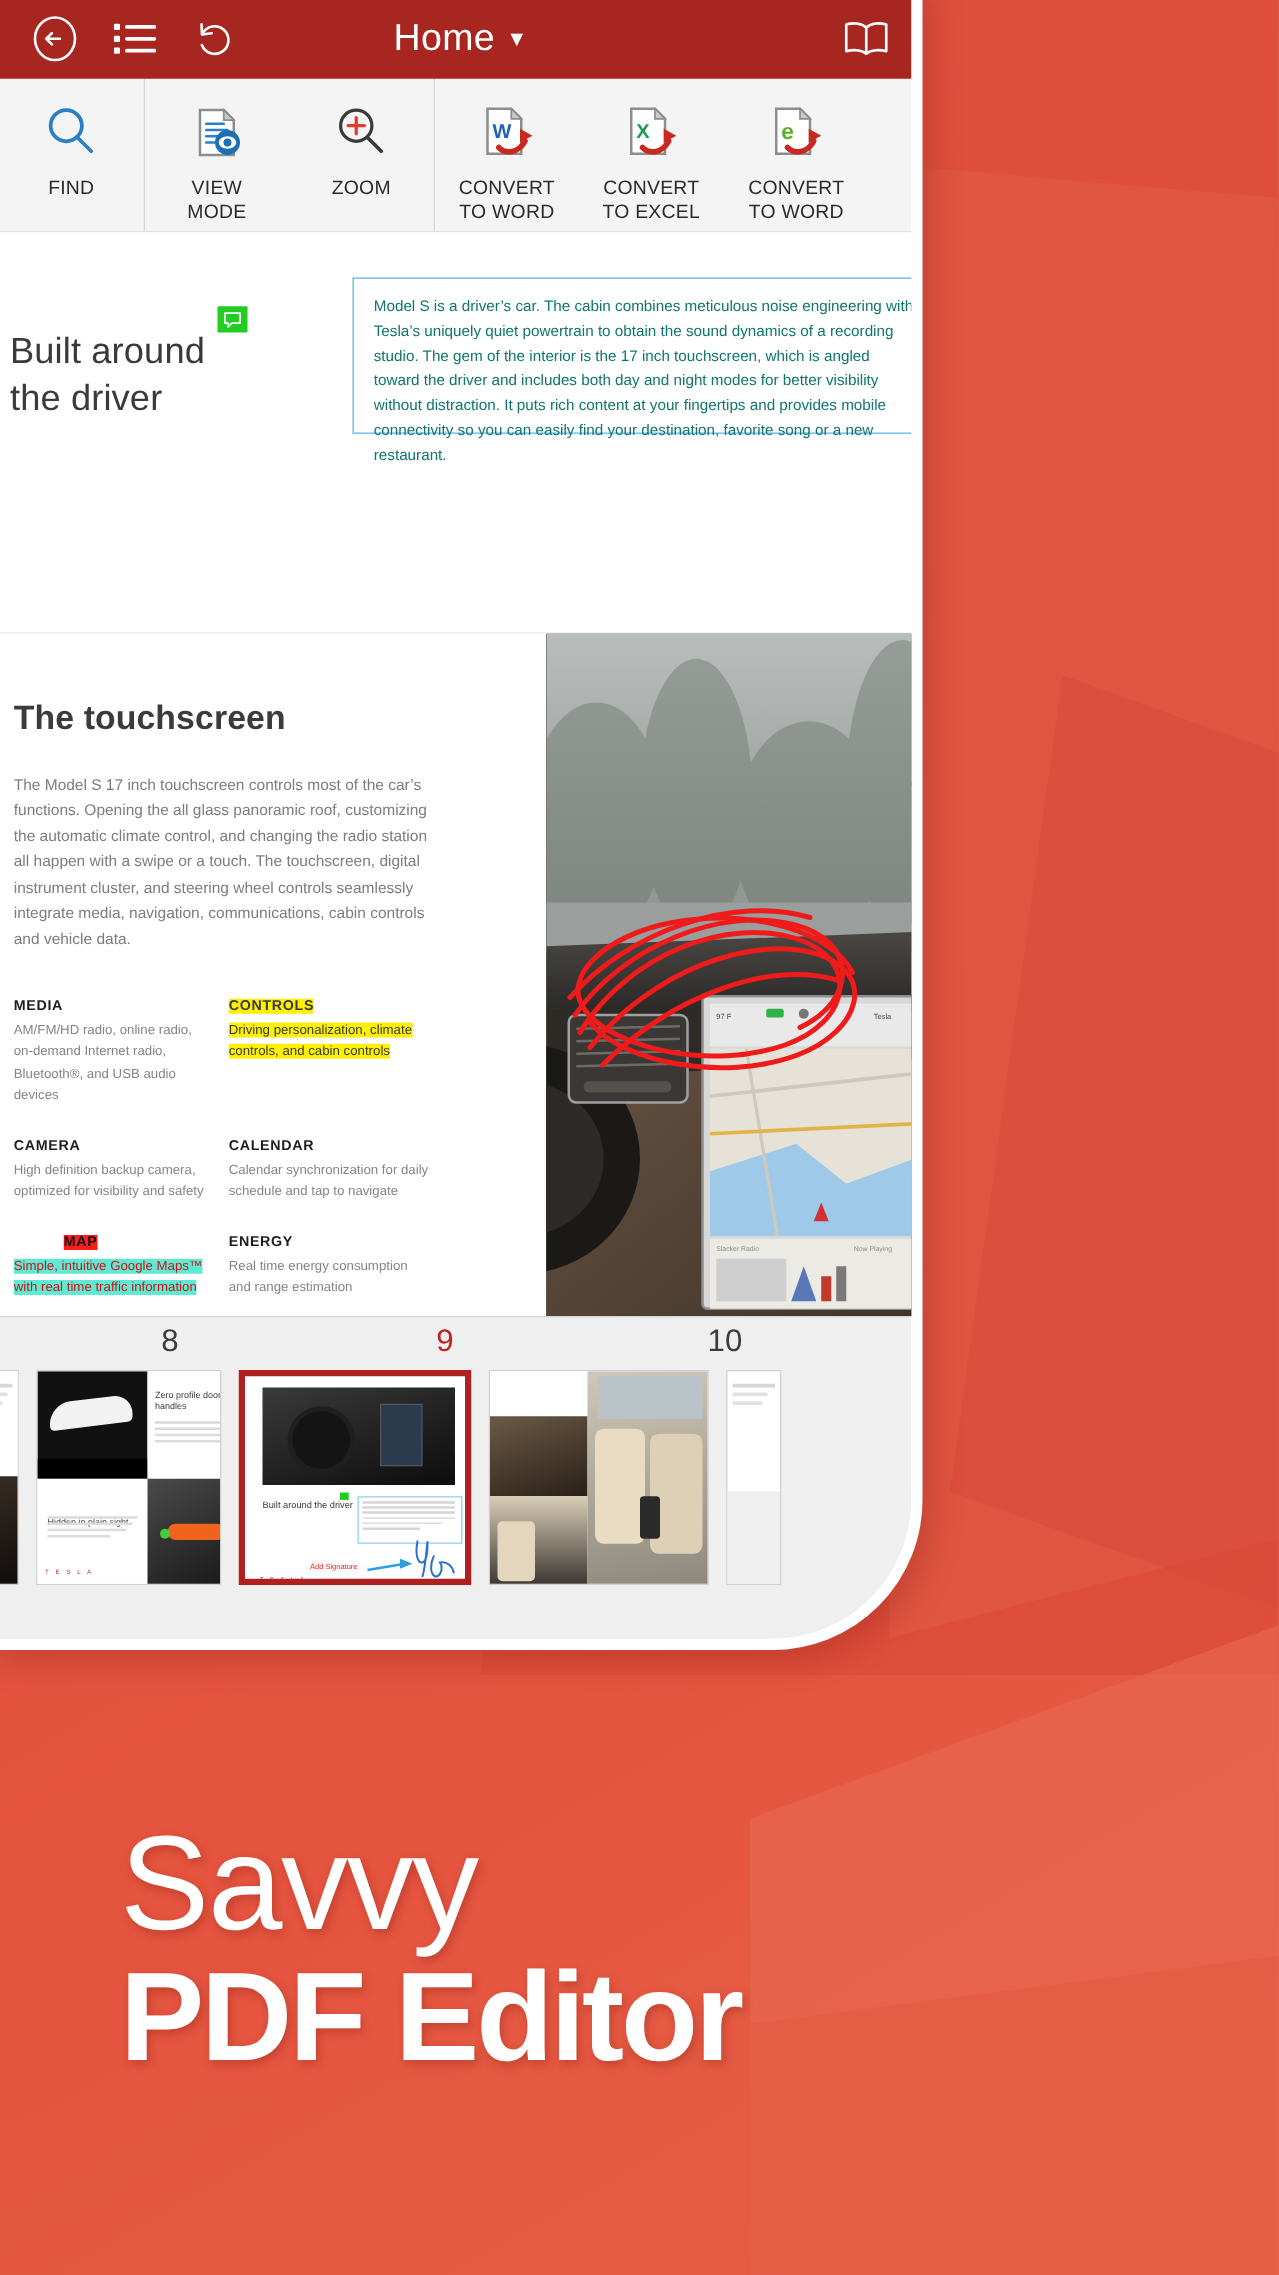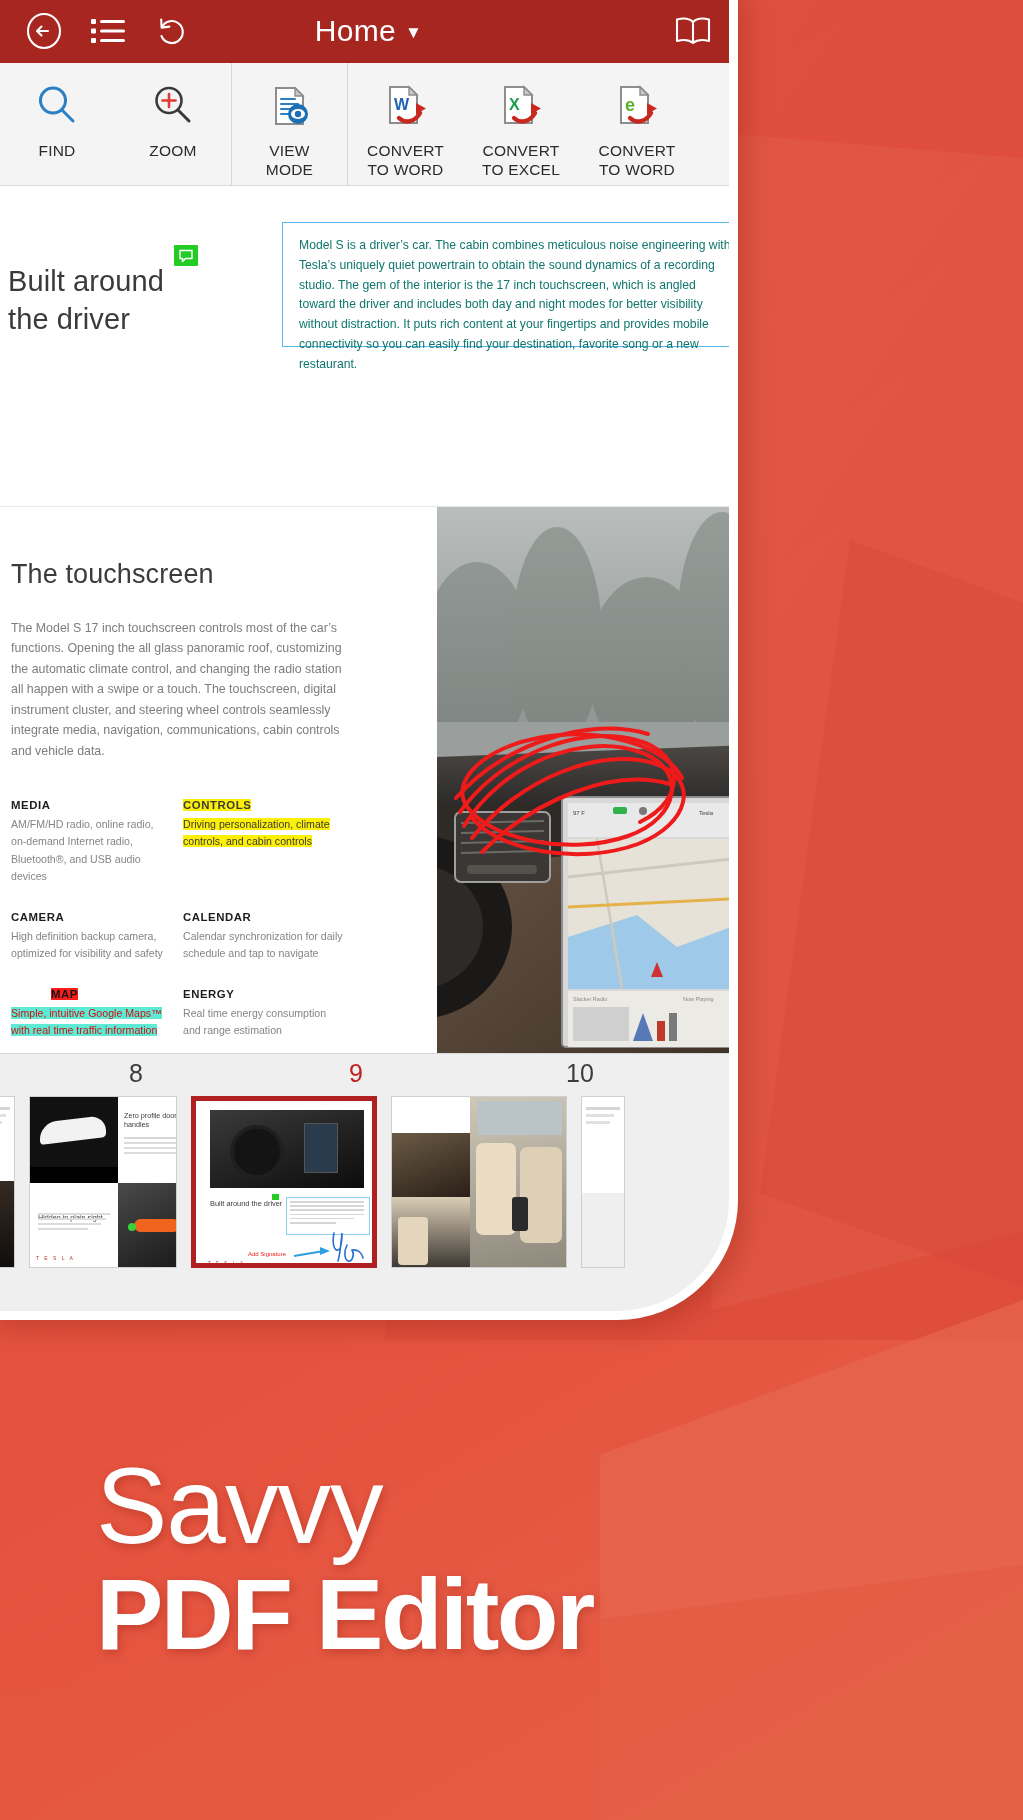--- a/index.html
+++ b/index.html
@@ -63,21 +63,21 @@
   .textbox p{margin:0;font-size:12.2px;line-height:1.62;color:#0f766e;}
   .sig-link{position:absolute;left:290px;top:448px;font-size:21px;color:#f11c1c;cursor:pointer;}
   .sig-arrow{position:absolute;left:410px;top:440px;}
   .signature{position:absolute;left:580px;top:380px;}
   .os-logo{position:absolute;left:12px;top:450px;display:flex;align-items:center;}
   .os-logo .wordmark{font-size:32px;color:#3d3d3d;font-weight:300;margin-left:10px;letter-spacing:-.3px;}
 
   
   .page-b{position:relative;height:546px;background:#fff;display:flex;}
   .pb-left{width:438px;flex:0 0 auto;padding:52px 22px 0 12px;box-sizing:border-box;}
-  .pb-title{font-size:27px;color:#3b3b3b;font-weight:400;letter-spacing:.1px;}
+  .pb-title{font-size:27px;color:#3b3b3b;font-weight:700;letter-spacing:.1px;}
   .pb-body{margin-top:28px;font-size:12.4px;line-height:1.65;color:#7d7d7d;max-width:345px;}
   .feat-grid{margin-top:38px;display:grid;grid-template-columns:160px 160px;
     column-gap:12px;row-gap:26px;}
   .feat h4{margin:0 0 5px 0;font-size:11.4px;color:#1d1d1d;letter-spacing:.55px;font-weight:700;}
   .feat p{margin:0;font-size:10.6px;line-height:1.62;color:#858585;}
   .hl-yellow{background:#fdf008;color:#3a3a36;box-decoration-break:clone;margin-top:36px;-webkit-box-decoration-break:clone;}
   .hl-red{background:#5eead4;color:#d01010;box-decoration-break:clone;-webkit-box-decoration-break:clone;}
   .hl-red-h{background:#fb1c1c;color:#141414;margin-left:40px;}
   .pb-photo{position:relative;flex:1 1 auto;overflow:hidden;background:#2a2a2a;}
   .scribble{position:absolute;left:5px;top:105px;pointer-events:none;}
@@ -154,54 +154,54 @@
     <div class="tool">
       <div class="glyph">
         <svg width="46" height="46" viewBox="0 0 46 46" aria-hidden="true">
           <circle cx="19" cy="17.5" r="12.5" fill="none" stroke="#2b7fc4" stroke-width="3"></circle>
           <line x1="28" y1="27" x2="39" y2="38" stroke="#2b7fc4" stroke-width="3" stroke-linecap="round"></line>
         </svg>
       </div>
       <div class="tlabel">FIND</div>
     </div>
 
-    <div class="tool">
-      <div class="glyph">
-        <svg width="46" height="46" viewBox="0 0 46 46" aria-hidden="true">
-          <circle cx="19" cy="17.5" r="12.5" fill="none" stroke="#3a3a3a" stroke-width="2.6"></circle>
-          <line x1="28" y1="27" x2="39" y2="38" stroke="#3a3a3a" stroke-width="3" stroke-linecap="round"></line>
-          <g stroke="#e03b2f" stroke-width="2.6" stroke-linecap="round">
-            <line x1="12.5" y1="17.5" x2="25.5" y2="17.5"></line>
-                <line x1="19" y1="11" x2="19" y2="24"></line>
-          </g>
-        </svg>
-      </div>
-      <div class="tlabel">ZOOM</div>
-    </div>
-
     <div class="tool sep">
       <div class="glyph">
         <svg width="46" height="46" viewBox="0 0 46 46" aria-hidden="true">
           <path d="M9 5 H28 L36 13 V41 H9 Z" fill="#fff" stroke="#8d8d8d" stroke-width="2"></path>
           <path d="M28 5 V13 H36 Z" fill="#c9c9c9" stroke="#8d8d8d" stroke-width="1.4"></path>
           <g stroke="#2b7fc4" stroke-width="2.1" stroke-linecap="round">
             <line x1="14" y1="16" x2="28" y2="16"></line>
                 <line x1="14" y1="21" x2="31" y2="21"></line>
             <line x1="14" y1="26" x2="24" y2="26"></line>
                 <line x1="14" y1="31" x2="21" y2="31"></line>
           </g>
           <circle cx="31" cy="31" r="10" fill="#1b6fb5"></circle>
           <ellipse cx="31" cy="31" rx="7" ry="5" fill="#fff"></ellipse>
           <circle cx="31" cy="31" r="3.2" fill="#1b6fb5"></circle>
         </svg>
       </div>
       <div class="tlabel">
         <div>VIEW</div>
         <div>MODE</div>
       </div>
+    </div>
+
+    <div class="tool">
+      <div class="glyph">
+        <svg width="46" height="46" viewBox="0 0 46 46" aria-hidden="true">
+          <circle cx="19" cy="17.5" r="12.5" fill="none" stroke="#3a3a3a" stroke-width="2.6"></circle>
+          <line x1="28" y1="27" x2="39" y2="38" stroke="#3a3a3a" stroke-width="3" stroke-linecap="round"></line>
+          <g stroke="#e03b2f" stroke-width="2.6" stroke-linecap="round">
+            <line x1="12.5" y1="17.5" x2="25.5" y2="17.5"></line>
+                <line x1="19" y1="11" x2="19" y2="24"></line>
+          </g>
+        </svg>
+      </div>
+      <div class="tlabel">ZOOM</div>
     </div>
 
     <div class="tool sep">
       <div class="glyph">
         <svg width="48" height="46" viewBox="0 0 48 46" aria-hidden="true">
           <path d="M8 4 H27 L35 12 V40 H8 Z" fill="#fff" stroke="#8d8d8d" stroke-width="2"></path>
           <path d="M27 4 V12 H35 Z" fill="#c9c9c9" stroke="#8d8d8d" stroke-width="1.4"></path>
           <text x="12" y="27" font-family="Liberation Sans, sans-serif" font-size="16" font-weight="700" fill="#1f63b5">W</text>
           <path d="M17 35 C23 41 33 39 38 30" fill="none" stroke="#c8281e" stroke-width="4.4" stroke-linecap="round"></path>
           <path d="M34 20 L44 25.5 L34 31 Z" fill="#c8281e"></path>

